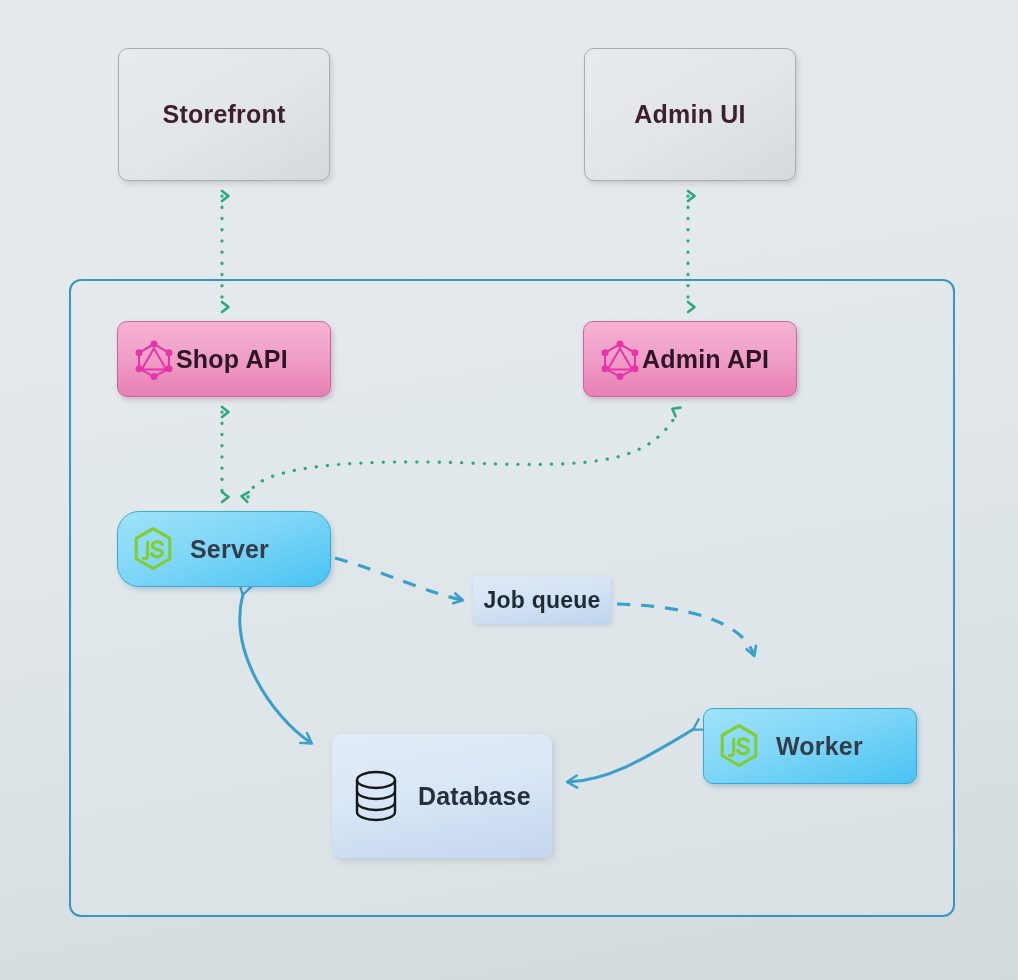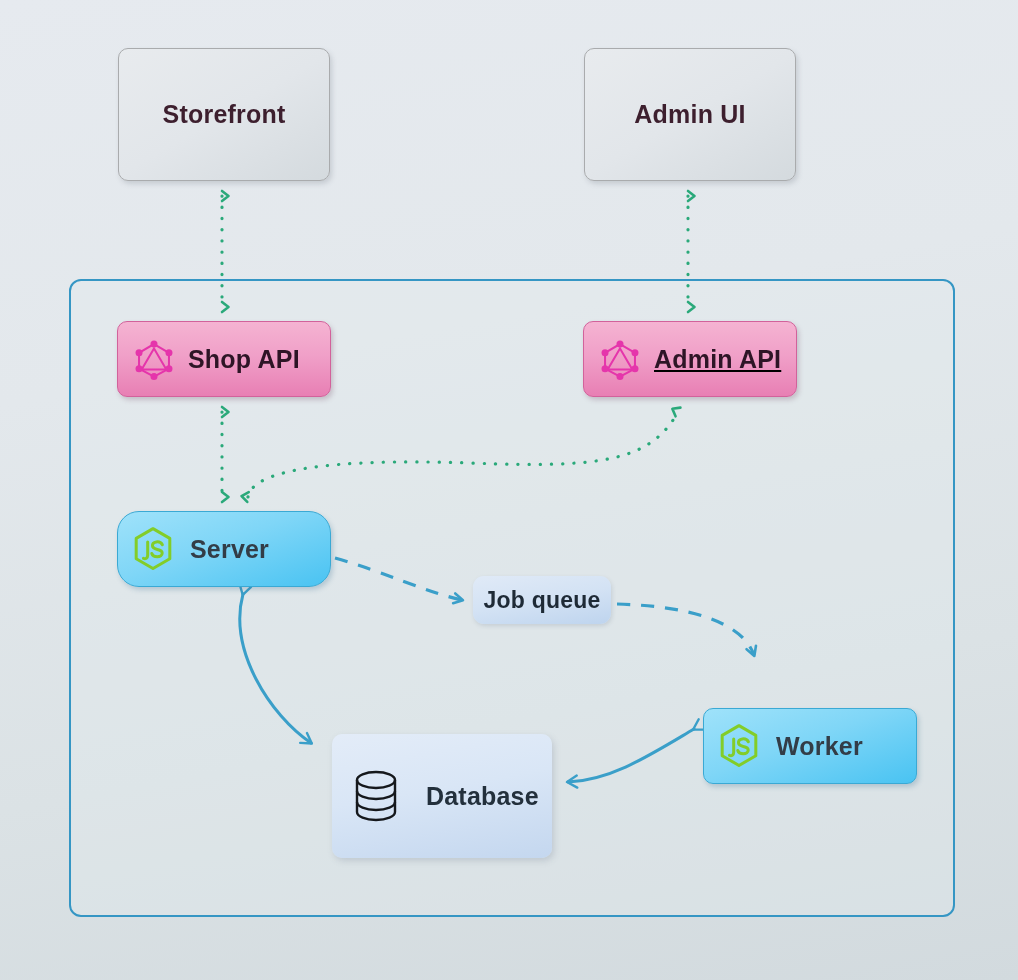--- a/index.html
+++ b/index.html
@@ -50,21 +50,20 @@
   .api {
     background: linear-gradient(180deg, #f5b3d2 0%, #f0a0c8 45%, #e87fb4 100%);
     border: 1.6px solid #d2629b;
     box-shadow: 2px 3px 5px rgba(120,80,105,0.28);
     padding-left: 14px;
     justify-content: flex-start;
   }
   .api .label {
     color: #2e1526;
     font-size: 25px;
-    margin-left: 12px;
   }
   
   .service {
     background: linear-gradient(160deg, #9fe2fa 0%, #7fd6f7 45%, #49c3f2 100%);
     border: 1.6px solid #3aa9d4;
     box-shadow: 2px 3px 5px rgba(70,120,150,0.28);
     padding-left: 12px;
     justify-content: flex-start;
   }
   .service .label {
@@ -82,21 +81,21 @@
   }
   .datastore .label {
     color: #23303c;
     font-size: 25px;
     margin-left: 18px;
   }
   
   .queue {
     background: linear-gradient(170deg, #e0eaf7 0%, #d3e2f4 50%, #bed4ee 100%);
     border: none;
-    border-radius: 11px;
+    border-radius: 4px;
     box-shadow: 1px 2px 4px rgba(110,125,145,0.22);
   }
   .queue .label {
     color: #1e2a36;
     font-size: 23px;
   }
   .icon { display: flex; align-items: center; justify-content: center; }
   #boundary {
     position: absolute;
     box-sizing: border-box;
@@ -180,21 +179,21 @@
           <circle cx="42" cy="36" r="4"></circle>
           <circle cx="25" cy="45" r="4"></circle>
           <circle cx="8" cy="36" r="4"></circle>
           <circle cx="8" cy="18" r="4"></circle>
         </g>
       </svg>
     </span>
     <span class="label">Shop API</span>
   </div>
 
-  <div class="node api" style="left:583px; top:321px; width:214px; height:76px;text-decoration:underline;">
+  <div class="node api" style="left:583px; top:321px; width:214px; height:76px;">
     <span class="icon">
       <svg width="44" height="44" viewBox="0 0 50 50" xmlns="http://www.w3.org/2000/svg">
         <g stroke="#e535ab" stroke-width="2.3" fill="none">
           <path d="M25,8 L42,18 L42,36 L25,45 L8,36 L8,18 Z"></path>
           <path d="M25,13 L39,37 L11,37 Z"></path>
         </g>
         <g fill="#e535ab">
           <circle cx="25" cy="8" r="4"></circle>
           <circle cx="42" cy="18" r="4"></circle>
           <circle cx="42" cy="36" r="4"></circle>
@@ -230,21 +229,21 @@
         <path d="M26,4 L45,15 L45,38 L26,49 L7,38 L7,15 Z" fill="none" stroke="#83cd29" stroke-width="3.4" stroke-linejoin="round"></path>
         <path d="M20,19 L20,34 C20,37.2 17.6,38.6 15.2,37.6" fill="none" stroke="#83cd29" stroke-width="3.4" stroke-linecap="round" stroke-linejoin="round"></path>
         <path d="M36.6,22.2 C35.2,19.6 32.6,18.6 29.8,19 C26.8,19.4 25.2,21.2 25.4,23.6
                  C25.6,26.2 28,27 30.8,27.6 C33.8,28.2 36.4,28.8 36.4,31.6
                  C36.4,34.2 34,35.8 30.8,35.8 C27.6,35.8 25.4,34.4 24.6,32" fill="none" stroke="#83cd29" stroke-width="3.4" stroke-linecap="round" stroke-linejoin="round"></path>
       </svg>
     </span>
     <span class="label">Worker</span>
   </div>
 
-  <div class="node datastore" style="left:332px; top:734px; width:220px; height:124px;gap:8px;">
+  <div class="node datastore" style="left:332px; top:734px; width:220px; height:124px;">
     <span class="icon">
       <svg width="48" height="56" viewBox="0 0 48 56" xmlns="http://www.w3.org/2000/svg">
         <g fill="none" stroke="#15181c" stroke-width="2.4">
           <ellipse cx="24" cy="12" rx="19" ry="8"></ellipse>
           <path d="M5,12 L5,44 C5,48.4 13.5,52 24,52 C34.5,52 43,48.4 43,44 L43,12"></path>
           <path d="M5,23 C5,27.4 13.5,31 24,31 C34.5,31 43,27.4 43,23"></path>
           <path d="M5,34 C5,38.4 13.5,42 24,42 C34.5,42 43,38.4 43,34"></path>
         </g>
       </svg>
     </span>

